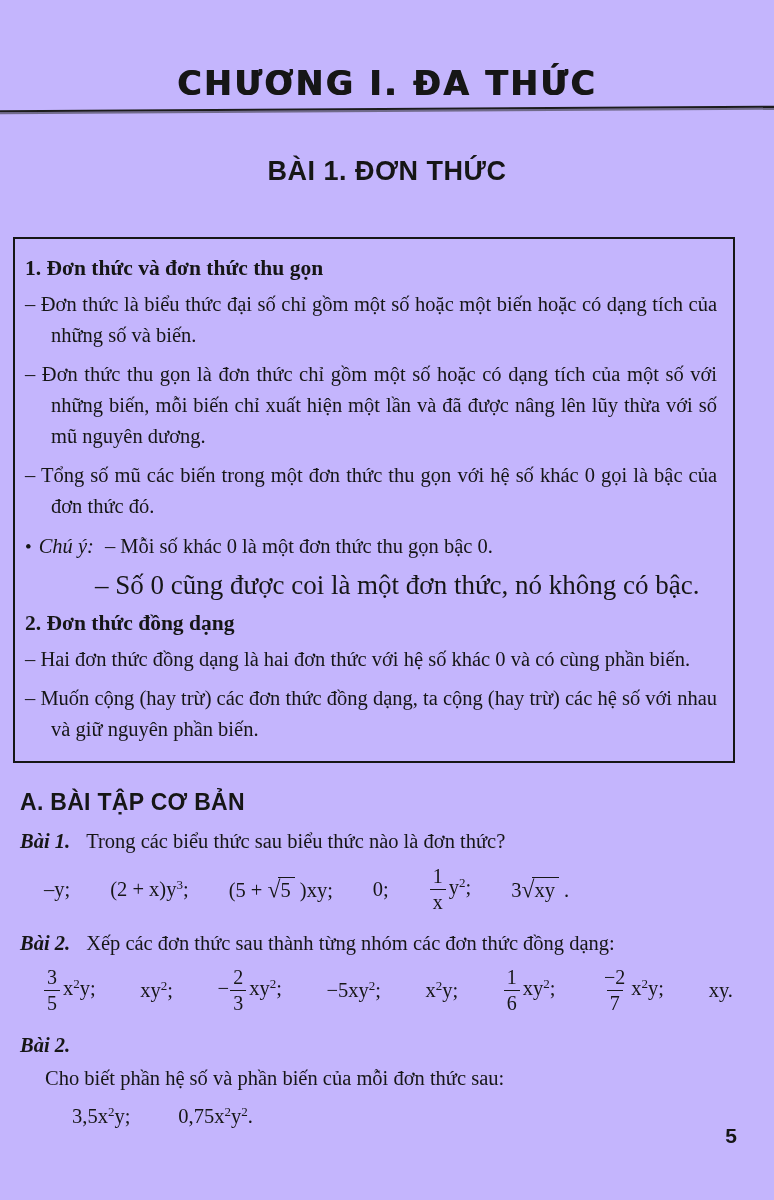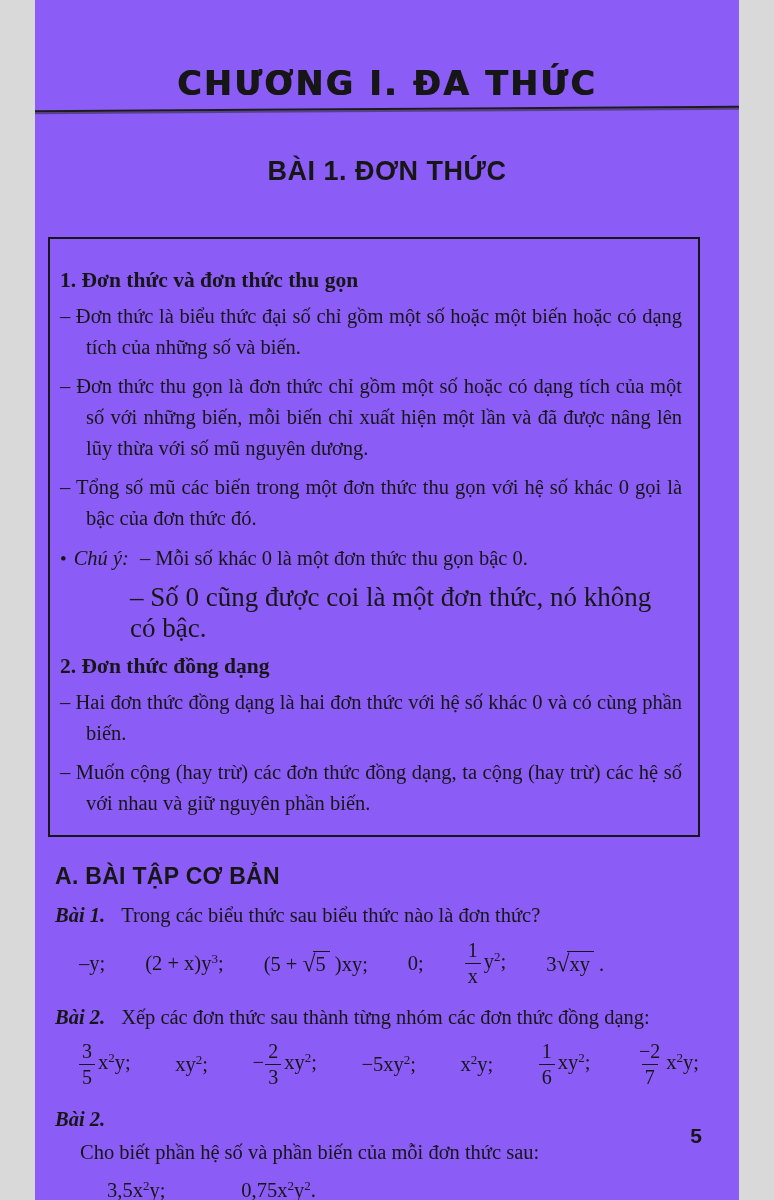--- a/index.html
+++ b/index.html
@@ -1,18 +1,18 @@
 <!DOCTYPE html>
 <html><head>
 <meta charset="utf-8">
 <style>
   html,body{margin:0;padding:0;background:#d9d9d9;}
   .page{
-    position:relative;width:704px;height:1200px;margin:0 auto;
-    background:#8b5cf6;color:#161616;overflow:hidden;
+    position:relative;width:774px;height:1200px;margin:0 auto;
+    background:#c4b5fd;color:#161616;overflow:hidden;
     font-family:"Liberation Serif","DejaVu Serif",serif;
   }
   
   .chapter{
     margin:0;padding-top:62px;text-align:center;
     font-family:"DejaVu Sans","Liberation Sans",sans-serif;
     font-weight:bold;font-size:33px;letter-spacing:2.5px;
     text-shadow:1px 0 0 #161616;
     transform:scaleY(1.04);
   }
@@ -22,21 +22,21 @@
     transform:rotate(-0.35deg);
   }
   .lesson{
     margin:46px 0 0;text-align:center;
     font-family:"Liberation Sans","DejaVu Sans",sans-serif;
     font-weight:bold;font-size:27px;letter-spacing:.5px;
   }
   
   .theory-box{
     margin:50px 39px 0 13px;border:2.5px solid #161616;
-    padding:24px 16px 8px 10px;
+    padding:12px 16px 8px 10px;
   }
   .theory-box h3{
     margin:4px 0 8px;font-size:21.5px;font-weight:bold;line-height:26px;
   }
   .dash-p{
     margin:8px 0;font-size:20.5px;line-height:31px;
     text-align:justify;padding-left:26px;text-indent:-26px;
   }
   .note-first{margin:9px 0 8px;font-size:20.5px;line-height:31px;}
   .bullet{margin-right:7px;font-size:19px;}
@@ -47,21 +47,21 @@
     margin:26px 0 0 20px;
     font-family:"Liberation Sans","DejaVu Sans",sans-serif;
     font-weight:bold;font-size:23px;letter-spacing:.3px;
   }
   .ex-line{margin:10px 0 0 20px;font-size:20.5px;line-height:30px;}
   .ex-label{font-weight:bold;margin-right:16px;font-style:italic;}
   .ex-sub{margin:4px 0 0 45px;font-size:20.5px;line-height:28px;}
   .math-row{display:flex;align-items:center;font-size:20.5px;}
   .row1{margin:4px 0 0 44px;gap:40px;height:58px;}
   .row2{margin:2px 0 0 43px;width:690px;justify-content:space-between;height:60px;}
-  .row3{margin:8px 0 0 72px;gap:76px;height:32px;}
+  .row3{margin:8px 0 0 72px;gap:48px;height:32px;}
   
   .mexp{white-space:nowrap;}
   .mexp sup{font-size:13px;vertical-align:7px;line-height:0;letter-spacing:0;}
   .frac{
     display:inline-flex;flex-direction:column;align-items:center;
     vertical-align:middle;line-height:1.12;margin:0 3px 0 1px;font-size:20px;
   }
   .frac .num{padding:0 3px 1px;}
   .frac .den{border-top:1.6px solid #161616;padding:1px 3px 0;}
   .sqrt{white-space:nowrap;}

